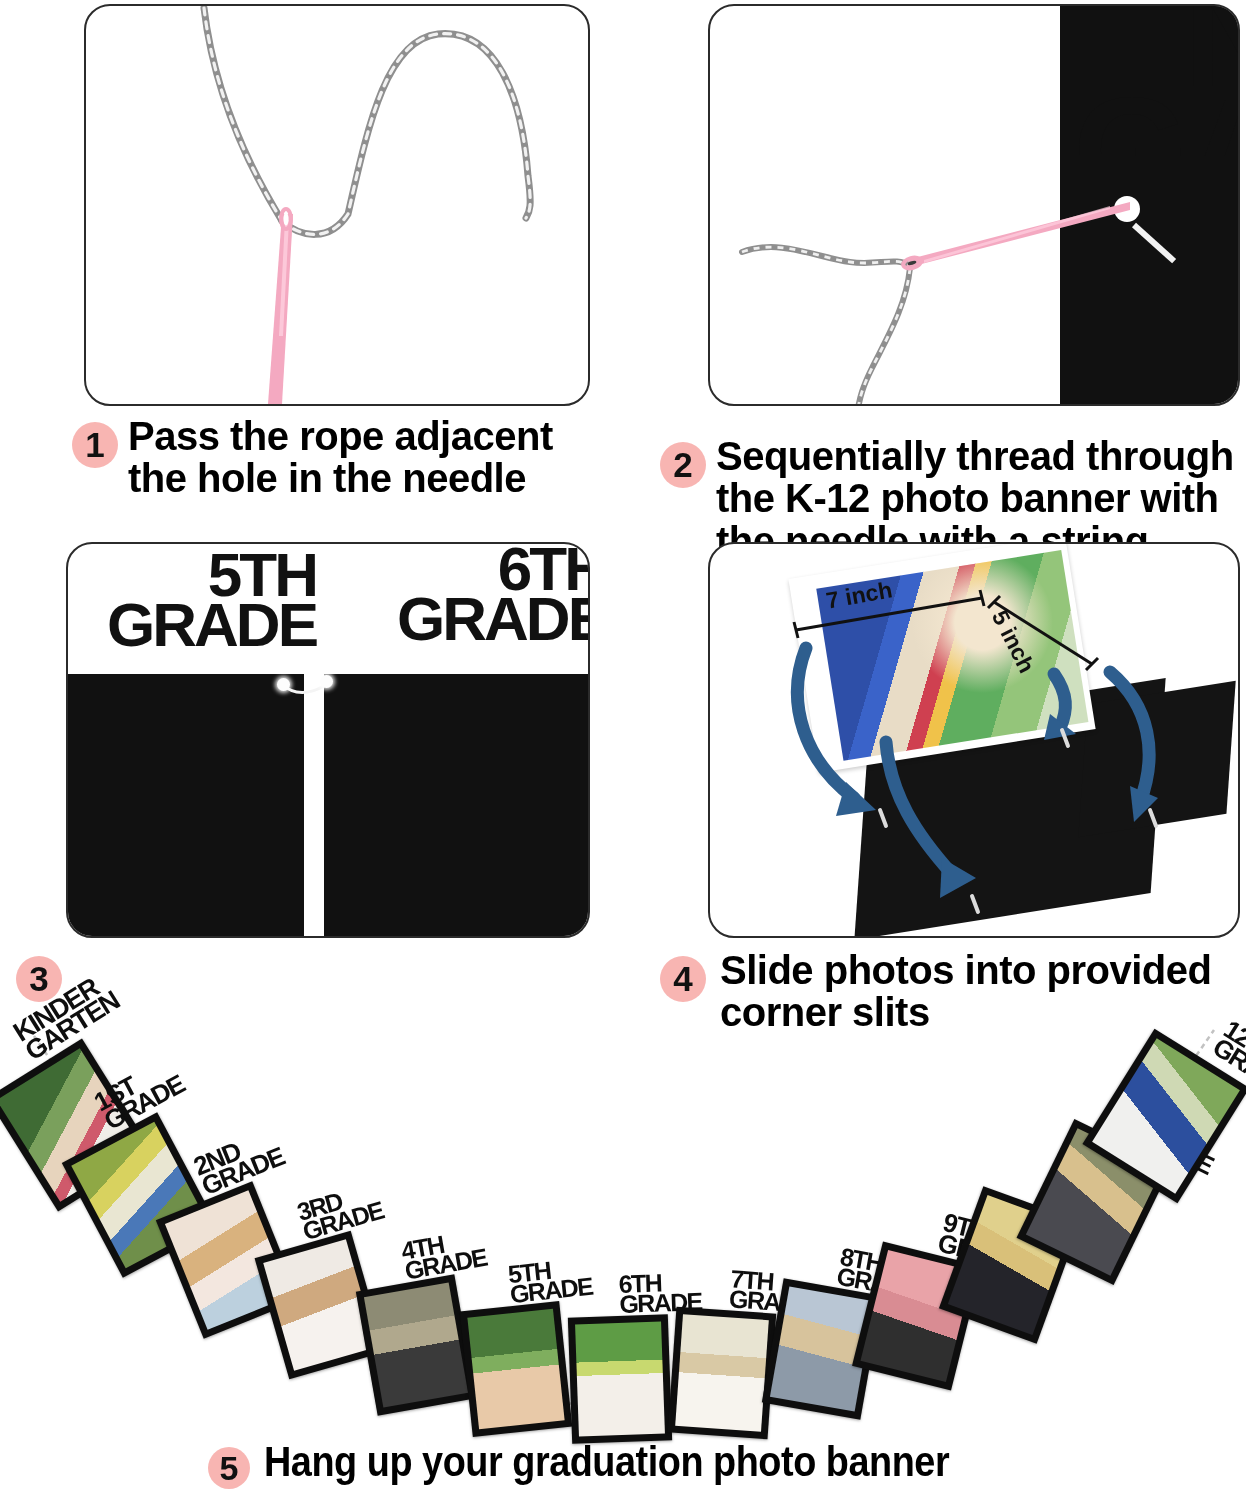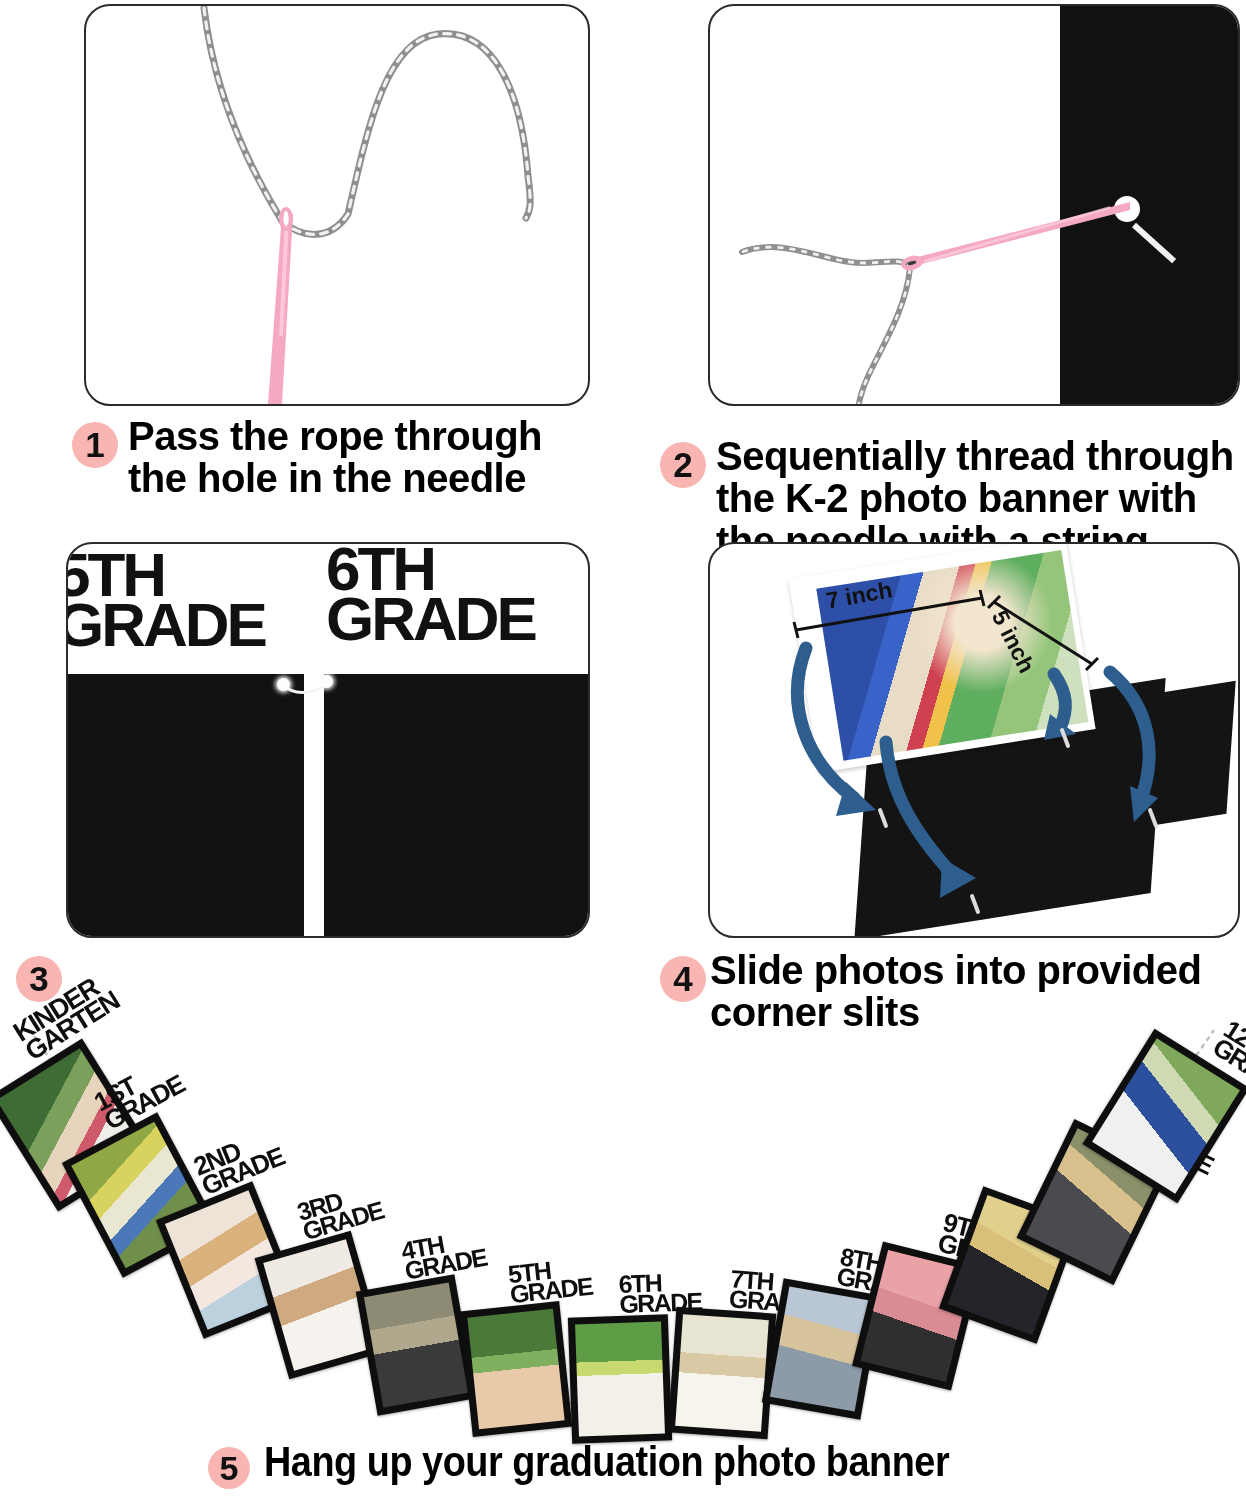--- a/index.html
+++ b/index.html
@@ -17,20 +17,21 @@
   }
 
   
   .panel {
     position: absolute;
     border: 2px solid #2b2b2b;
     border-radius: 26px;
     background: #ffffff;
     overflow: hidden;
     box-sizing: border-box;
+    text-align: right;
   }
 
   
   .step {
     position: absolute;
     display: flex;
     align-items: flex-start;
   }
   .badge {
     flex: 0 0 auto;
@@ -226,21 +227,21 @@
       <path d="M 196 208 L 207 208 L 196 398 L 182 398 Z" fill="#F4A9C1"></path>
       <path d="M 199 214 L 203 214 L 197 330 L 193 330 Z" fill="#ffd3e0" opacity="0.75"></path>
       <ellipse cx="200" cy="213" rx="5" ry="10" fill="none" stroke="#F4A9C1" stroke-width="4"></ellipse>
       <ellipse cx="200" cy="213" rx="2.6" ry="6.5" fill="#ffffff"></ellipse>
     </g>
   </svg>
 </div>
 
 <div class="step" style="left:72px; top:422px; width:560px;">
   <div class="badge">1</div>
-  <div class="step-text">Pass the rope through
+  <div class="step-text">Pass the rope adjacent
 the hole in the needle</div>
 </div>
 
 <div class="panel" id="panel2">
   <div class="kg-banner"></div>
   <div class="kg-letters">N
 GA</div>
   <div class="kg-hole"></div>
   <div class="kg-slit"></div>
 
@@ -257,21 +258,21 @@
       <path d="M 214 254 L 400 200 L 400 203 L 214 257 Z" fill="#ffd0df" opacity="0.7"></path>
       <ellipse cx="202" cy="257" rx="9" ry="5" fill="none" stroke="#F4A9C1" stroke-width="4" transform="rotate(-15 202 257)"></ellipse>
       <ellipse cx="202" cy="257" rx="4.5" ry="1.8" fill="#3a3a3a" transform="rotate(-15 202 257)"></ellipse>
     </g>
   </svg>
 </div>
 
 <div class="step" style="left:660px; top:442px; width:586px;">
   <div class="badge">2</div>
   <div class="step-text">Sequentially thread through
-the K-2 photo banner with
+the K-12 photo banner with
 the needle with a string</div>
 </div>
 
 <div class="panel" id="panel3">
 
   <div class="gb" style="left:-14px; top:130px; width:250px; height:280px;"></div>
 
   <div class="gb" style="left:256px; top:130px; width:280px; height:280px;"></div>
 
   <div class="gb-label" style="left:-12px; top:6px; width:260px;">5TH
@@ -330,21 +331,21 @@
       <line x1="440" y1="266" x2="446" y2="282"></line>
     </g>
   </svg>
 
   <div class="dim-label" style="left:116px; top:38px; transform:rotate(-10deg);">7 inch</div>
   <div class="dim-label" style="left:300px; top:62px; transform:rotate(63deg); transform-origin:left top;">5 inch</div>
 </div>
 
 <div class="step" style="left:660px; top:956px; width:586px;">
   <div class="badge">4</div>
-  <div class="step-text" style="margin-left:4px;">Slide photos into provided
+  <div class="step-text" style="margin-left:14px;">Slide photos into provided
 corner slits</div>
 </div>
 
 <div id="garland">
   <svg width="1246" height="430" viewBox="0 0 1246 430" style="position:absolute;left:0;top:0;">
     <path d="M 34 26 C 240 330 420 392 622 396 C 830 392 1004 326 1214 20" fill="none" stroke="#c2c2c2" stroke-width="2.5" stroke-dasharray="5 4"></path>
   </svg>
   <div id="frames-host">
       <div class="frame" style="left: 14px; top: 48px; width: 112px; height: 134px; transform: rotate(-32deg);">
         <div class="frame-photo" style="background: linear-gradient(150deg, rgb(63, 107, 52) 0px, rgb(63, 107, 52) 34%, rgb(122, 160, 92) 34%, rgb(122, 160, 92) 48%, rgb(231, 212, 189) 48%, rgb(231, 212, 189) 62%, rgb(207, 90, 107) 62%, rgb(207, 90, 107) 70%, rgb(240, 238, 233) 70%, rgb(240, 238, 233) 100%);"></div>

